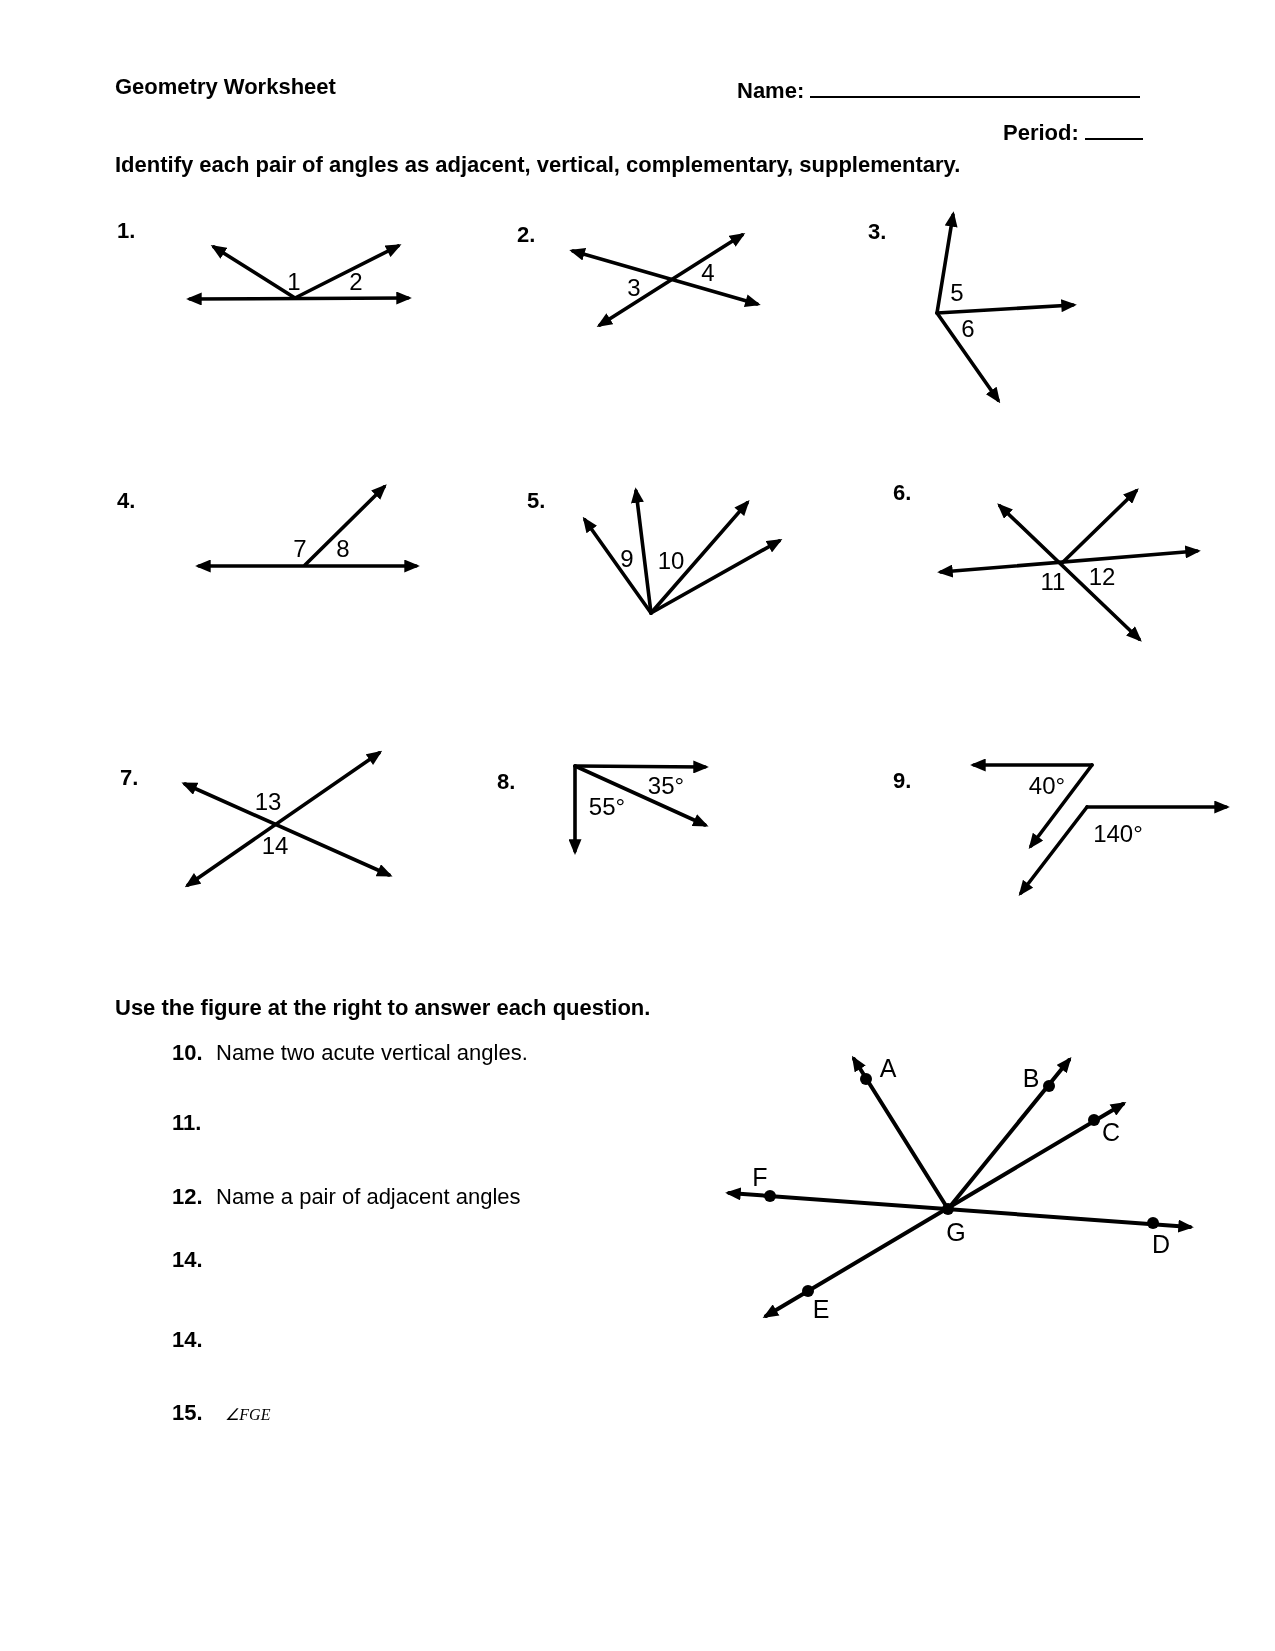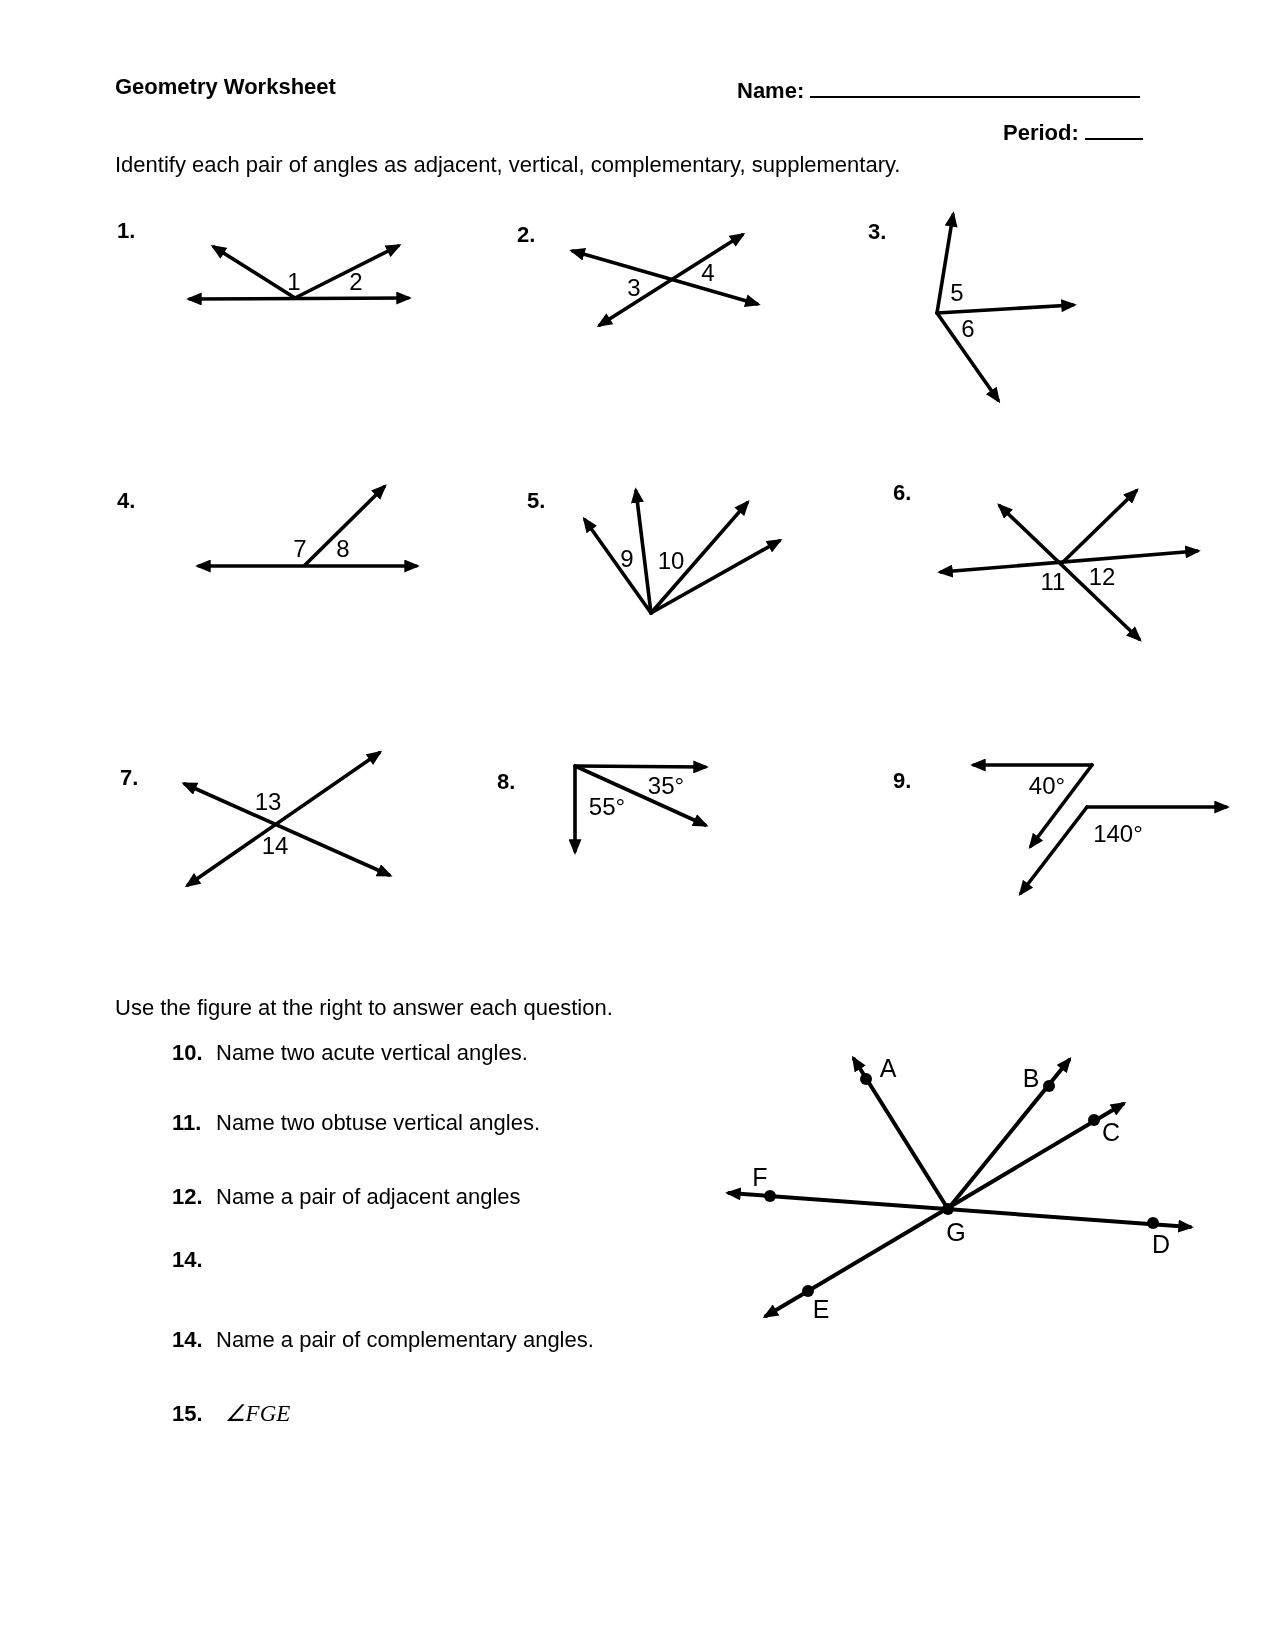--- a/index.html
+++ b/index.html
@@ -1,24 +1,24 @@
 <!DOCTYPE html>
 <html><head>
 <meta charset="utf-8">
 <style>
   html,body{margin:0;padding:0;background:#fff;}
   body{width:1275px;height:1651px;position:relative;font-family:"Liberation Sans",sans-serif;color:#000;overflow:hidden;}
   .abs{position:absolute;}
   .t22{font-size:22px;font-weight:bold;}
-  .bold{font-weight:normal;}
+  .bold{font-weight:bold;}
   .pnum{font-size:22px;font-weight:bold;}
   .uline{display:inline-block;border-bottom:2px solid #000;height:16px;margin-left:6px;}
   .q{position:absolute;left:172px;display:flex;align-items:baseline;font-size:22px;}
   .qnum{font-weight:bold;width:44px;flex:0 0 auto;}
-  .math{font-family:"Liberation Serif",serif;font-style:italic;margin-left:9px;font-size:23px;text-align:right;}
+  .math{font-family:"Liberation Serif",serif;font-style:italic;margin-left:9px;font-size:16px;text-align:right;}
   svg.layer{position:absolute;left:0;top:0;}
   svg.layer line{stroke:#000;stroke-width:3.6;stroke-linecap:round;}
   svg.layer line.fig{stroke-width:4;}
   svg.layer text{font-family:"Liberation Sans",sans-serif;fill:#000;font-size:24px;text-anchor:middle;}
   svg.layer text.pt{font-size:25px;}
   svg.layer circle{fill:#000;}
 </style>
 </head>
 <body>
 
@@ -143,29 +143,27 @@
 <div class="abs pnum" style="left:893px;top:768px">9.</div>
 
 <div class="abs t22 bold" style="left:115px;top:995px">Use the figure at the right to answer each question.</div>
 
 <div class="q" style="top:1040px">
   <span class="qnum">10.</span>
   <span>Name two acute vertical angles.</span>
 </div>
 <div class="q" style="top:1110px">
   <span class="qnum">11.</span>
-  <span>Name two obtuse vertical angles.</span>
 </div>
 <div class="q" style="top:1184px">
   <span class="qnum">12.</span>
   <span>Name a pair of adjacent angles</span>
 </div>
 <div class="q" style="top:1247px">
   <span class="qnum">14.</span>
 </div>
 <div class="q" style="top:1327px">
   <span class="qnum">14.</span>
-  <span>Name a pair of complementary angles.</span>
 </div>
 <div class="q" style="top:1400px">
   <span class="qnum">15.</span>
   <span class="math">∠FGE</span>
 </div>
 
 </body></html>

